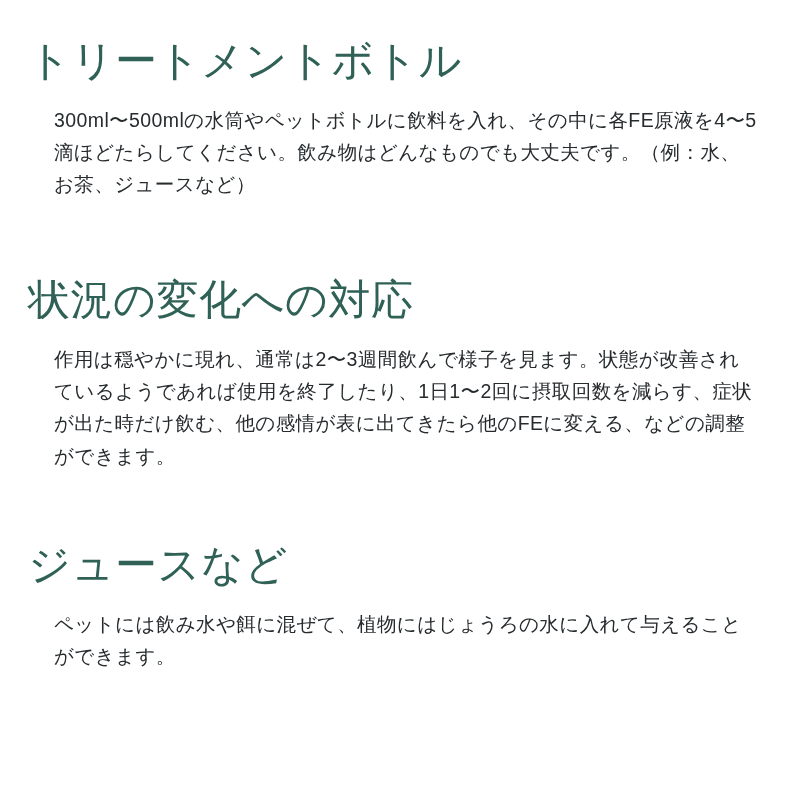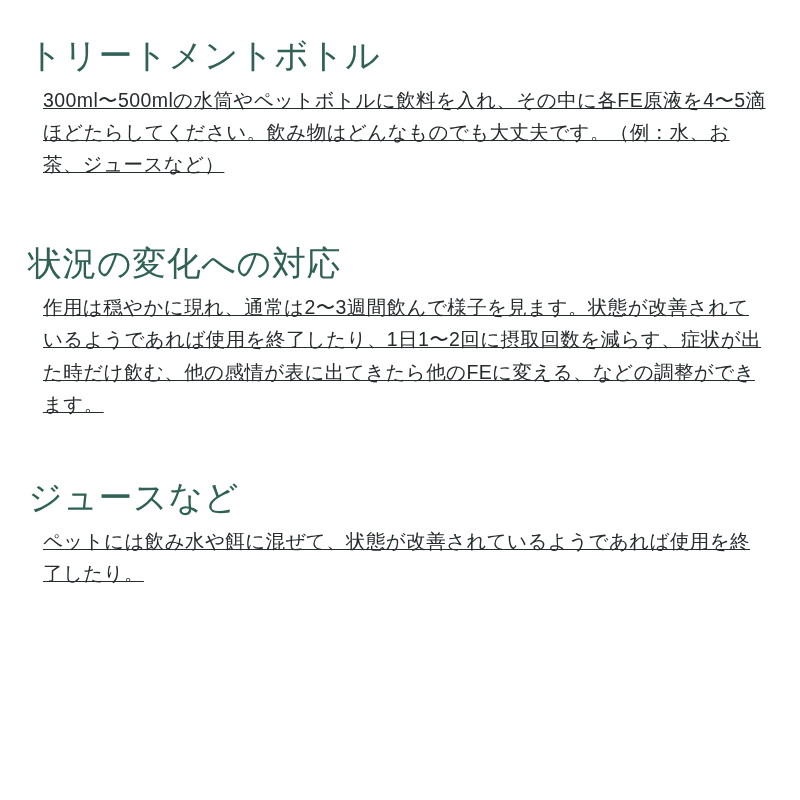--- a/index.html
+++ b/index.html
@@ -18,38 +18,37 @@
     height: 800px;
     box-sizing: border-box;
     padding: 34px 26px 0 26px;
     position: relative;
   }
   .section {
     margin: 0;
   }
   .section-heading {
     color: #2f6156;
-    font-size: 34px;
+    font-size: 42px;
     line-height: 1.28;
     font-weight: 400;
     letter-spacing: 0.5px;
     margin: 0 0 6px 2px;
     white-space: nowrap;
   }
   .section-body {
     color: #262b2e;
     font-size: 19.5px;
     line-height: 1.66;
     letter-spacing: 0.4px;
     margin: 0 0 0 12px;
     max-width: 760px;
   }
   .section-body p {
-    margin: 5px;
-    text-decoration: underline;
+    margin: 16px;
   }
   .gap-1 { height: 56px; }
   .gap-2 { height: 50px; }
   .gap-3 { height: 100px; }
 </style>
 </head>
 <body>
 
 <div class="page">
 
@@ -67,19 +66,19 @@
     <div class="section-body">
       <p>作用は穏やかに現れ、通常は2〜3週間飲んで様子を見ます。状態が改善されているようであれば使用を終了したり、1日1〜2回に摂取回数を減らす、症状が出た時だけ飲む、他の感情が表に出てきたら他のFEに変える、などの調整ができます。</p>
     </div>
   </div>
 
   <div class="gap-2"></div>
 
   <div class="section">
     <h2 class="section-heading">ジュースなど</h2>
     <div class="section-body">
-      <p>ペットには飲み水や餌に混ぜて、状態が改善されているようであれば使用を終了したり。</p>
+      <p>ペットには飲み水や餌に混ぜて、植物にはじょうろの水に入れて与えることができます。</p>
     </div>
   </div>
 
   <div class="gap-3"></div>
 
 </div>
 
 </body></html>

